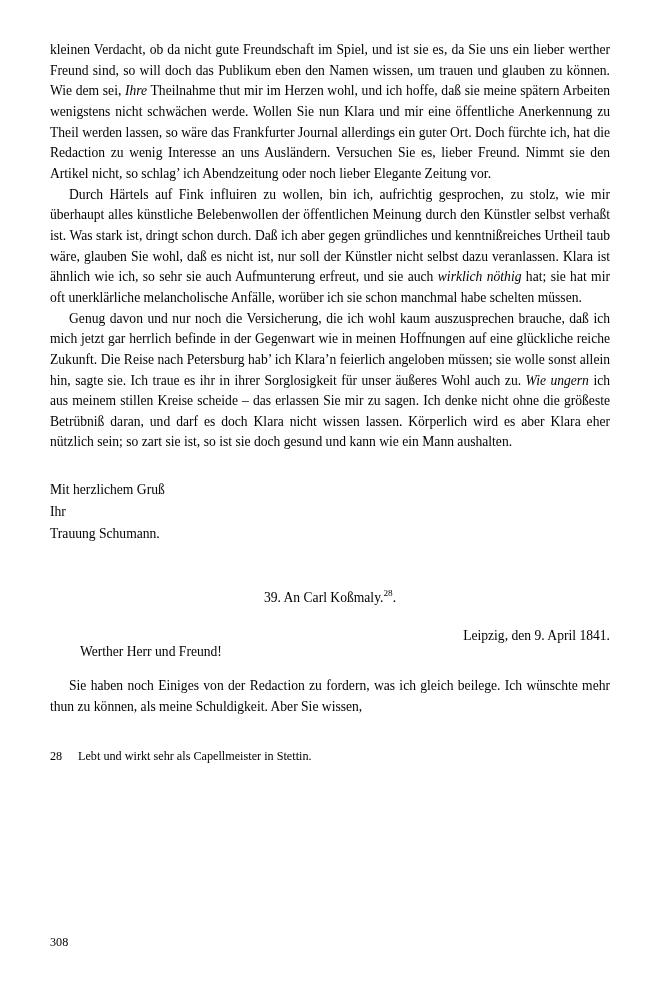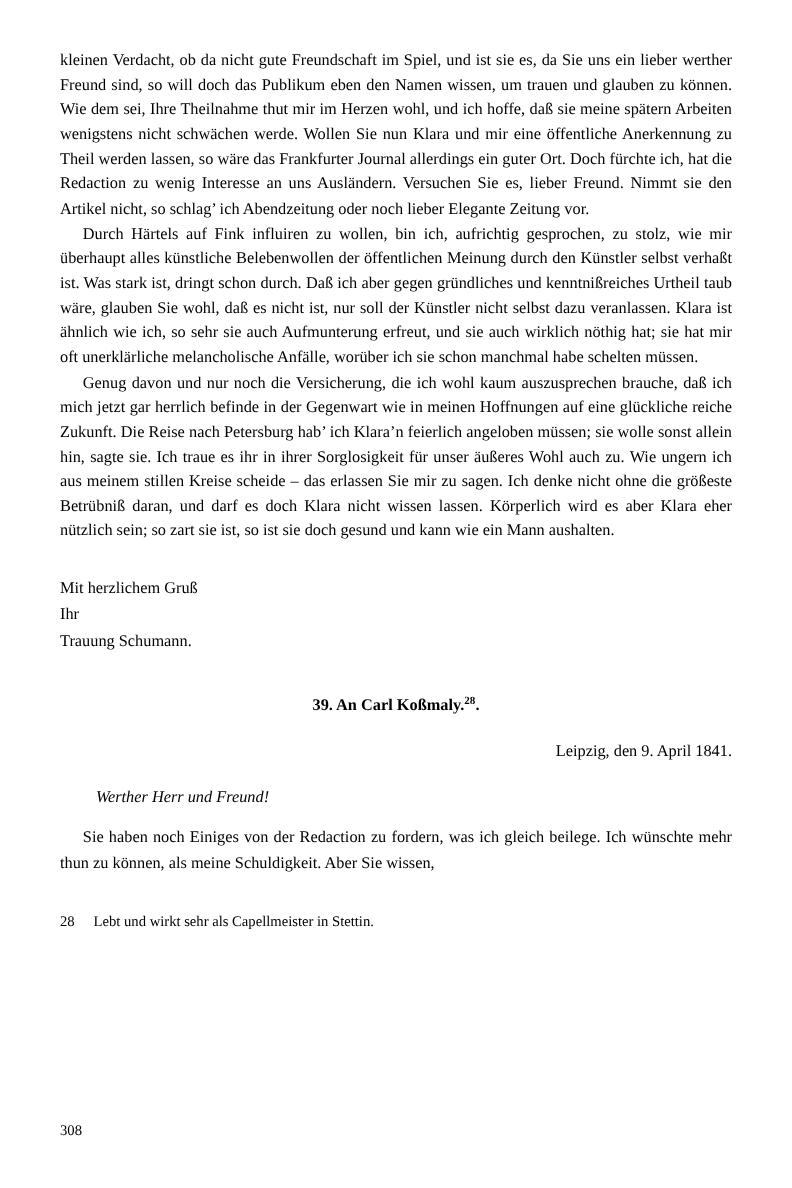--- a/index.html
+++ b/index.html
@@ -30,53 +30,51 @@
     text-justify: inter-word;
     hyphens: manual;
   }
   p.para {
     margin: 0;
     text-indent: 1.4em;
   }
   p.para.noindent {
     text-indent: 0;
   }
-  .italic { }
+  .italic { font-style: italic; }
 
   .signature-block {
     margin-top: 26px;
     font-size: 13.6px;
     line-height: 1.6;
   }
   .sig-right {
     text-align: left;
   }
   .sig-left {
     text-align: left;
     font-family: Liberation Serif, serif;
   }
   .letter-heading {
-    margin-top: 36px;
+    margin-top: 46px;
     text-align: center;
-    font-weight: bold;
+    font-weight: normal;
     font-size: 13.6px;
   }
   .letter-heading sup {
     font-size: 0.68em;
     vertical-align: super;
     line-height: 0;
   }
   .place-date {
     margin-top: 22px;
     text-align: right;
     font-size: 13.6px;
   }
   .salutation {
-    margin-top: 22px;
-    font-style: italic;
     font-size: 13.6px;
     padding-left: 2.2em;
   }
   .after-salutation {
     margin-top: 16px;
   }
   .footnote-sep {
     margin-top: 30px;
   }
   .footnote {

